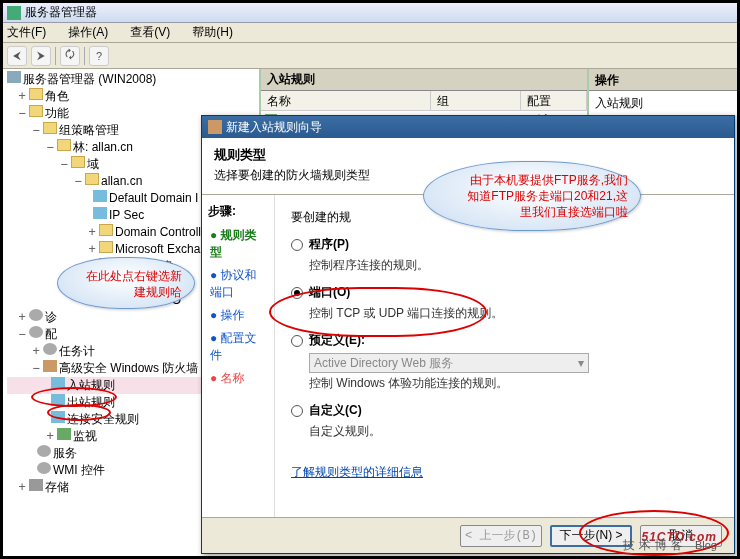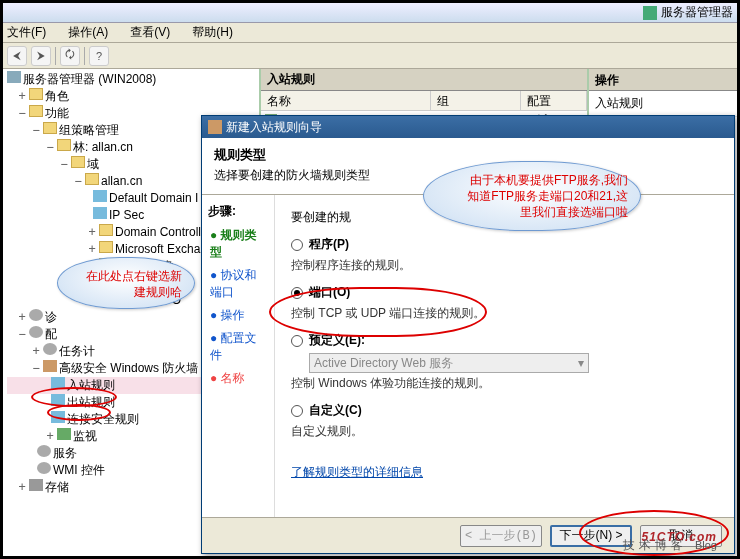--- a/index.html
+++ b/index.html
@@ -1,17 +1,17 @@
 <!DOCTYPE html>
 <html><head>
 <meta charset="utf-8">
 <style>
 * { box-sizing: border-box; margin: 0; padding: 0; font-family: "Microsoft YaHei", SimSun, sans-serif; font-size: 12px; }
 body { width: 740px; height: 559px; background: #fff; border: 3px solid #000; position: relative; overflow: hidden; }
-.titlebar { height: 20px; background: linear-gradient(#eef, #cde); display: flex; align-items: center; padding: 0 4px; border-bottom: 1px solid #99a; justify-content: flex-end; }
+.titlebar { height: 20px; background: linear-gradient(#eef, #cde); display: flex; align-items: center; padding: 0 4px; border-bottom: 1px solid #99a; }
 .titlebar .icon { width: 14px; height: 14px; background: #4a7; margin-right: 4px; }
 .menubar { height: 20px; background: #ece9d8; border-bottom: 1px solid #aca899; display: flex; align-items: center; padding: 0 4px; gap: 22px; }
 .menubar span { cursor: pointer; }
 .toolbar { height: 26px; background: #ece9d8; border-bottom: 1px solid #aca899; display: flex; align-items: center; padding: 0 4px; gap: 4px; }
 .toolbtn { width: 20px; height: 20px; border: 1px solid #ccc; border-radius: 3px; background: #f5f5f5; display:flex;align-items:center;justify-content:center;font-size:11px;color:#555; }
 .mainrow { display: flex; height: 485px; }
 .treepane { width: 258px; border-right: 2px solid #aca; background: #fff; overflow: hidden; padding: 2px 0 0 4px; line-height: 17px; position: relative; }
 .treepane .node { white-space: nowrap; display:flex; align-items:flex-start; gap:2px; height:17px; }
 .pm { width:10px; text-align:center; color:#666; font-family:monospace; }
 .ico { width:14px; height:12px; display:inline-block; }
@@ -39,21 +39,21 @@
 .wz-head h3{font-size:13px;font-weight:bold;margin-bottom:3px;}
 .wz-body { flex:1; display:flex; }
 .wz-side { width:73px; background:#fff; border-right:1px solid #ddd; padding:8px 6px; }
 .wz-side .step{padding:3px 2px;}
 .wz-side .cur{color:#1a7f1a;font-weight:bold;}
 .wz-side .lbl{font-weight:bold;margin-bottom:4px;}
 .wz-main { flex:1; background:#fff; padding:14px 16px 8px 16px; position:relative; }
 .opt { margin:10px 0 4px 0; display:flex; align-items:center; gap:6px; }
 .radio{width:12px;height:12px;border:1px solid #555;border-radius:50%;display:inline-flex;align-items:center;justify-content:center;}
 .radio.on::after{content:"";width:6px;height:6px;background:#000;border-radius:50%;}
-.desc{color:#333;}
+.desc{margin-left:18px;color:#333;}
 .disabled{color:#888;}
 .combo{margin:2px 0 2px 18px;width:280px;height:20px;border:1px solid #aaa;background:#eee;color:#888;display:flex;align-items:center;justify-content:space-between;padding:0 4px;}
 .wz-link{color:#0046aa;text-decoration:underline;margin-top:24px;display:inline-block;}
 .wz-foot{height:36px;border-top:1px solid #aca899;background:#ece9d8;display:flex;align-items:center;justify-content:flex-end;gap:8px;padding:0 12px;}
 .btn{min-width:82px;height:22px;border:1px solid #888;background:#efefef;border-radius:2px;display:flex;align-items:center;justify-content:center;}
 .btn.def{border:2px solid #3a6ea5;}
 .btn.dis{color:#999;font-family:Liberation Mono, monospace;}
 
 
 .callout{position:absolute;background:radial-gradient(ellipse at 50% 40%,#fff,#d9e7f6 70%,#b9d3ef);border:1px solid #6f9ad1;border-radius:50%/55%;padding:10px 12px;color:#d00;text-align:right;line-height:16px;font-size:12px;box-shadow:1px 1px 3px rgba(0,0,0,.2);}

